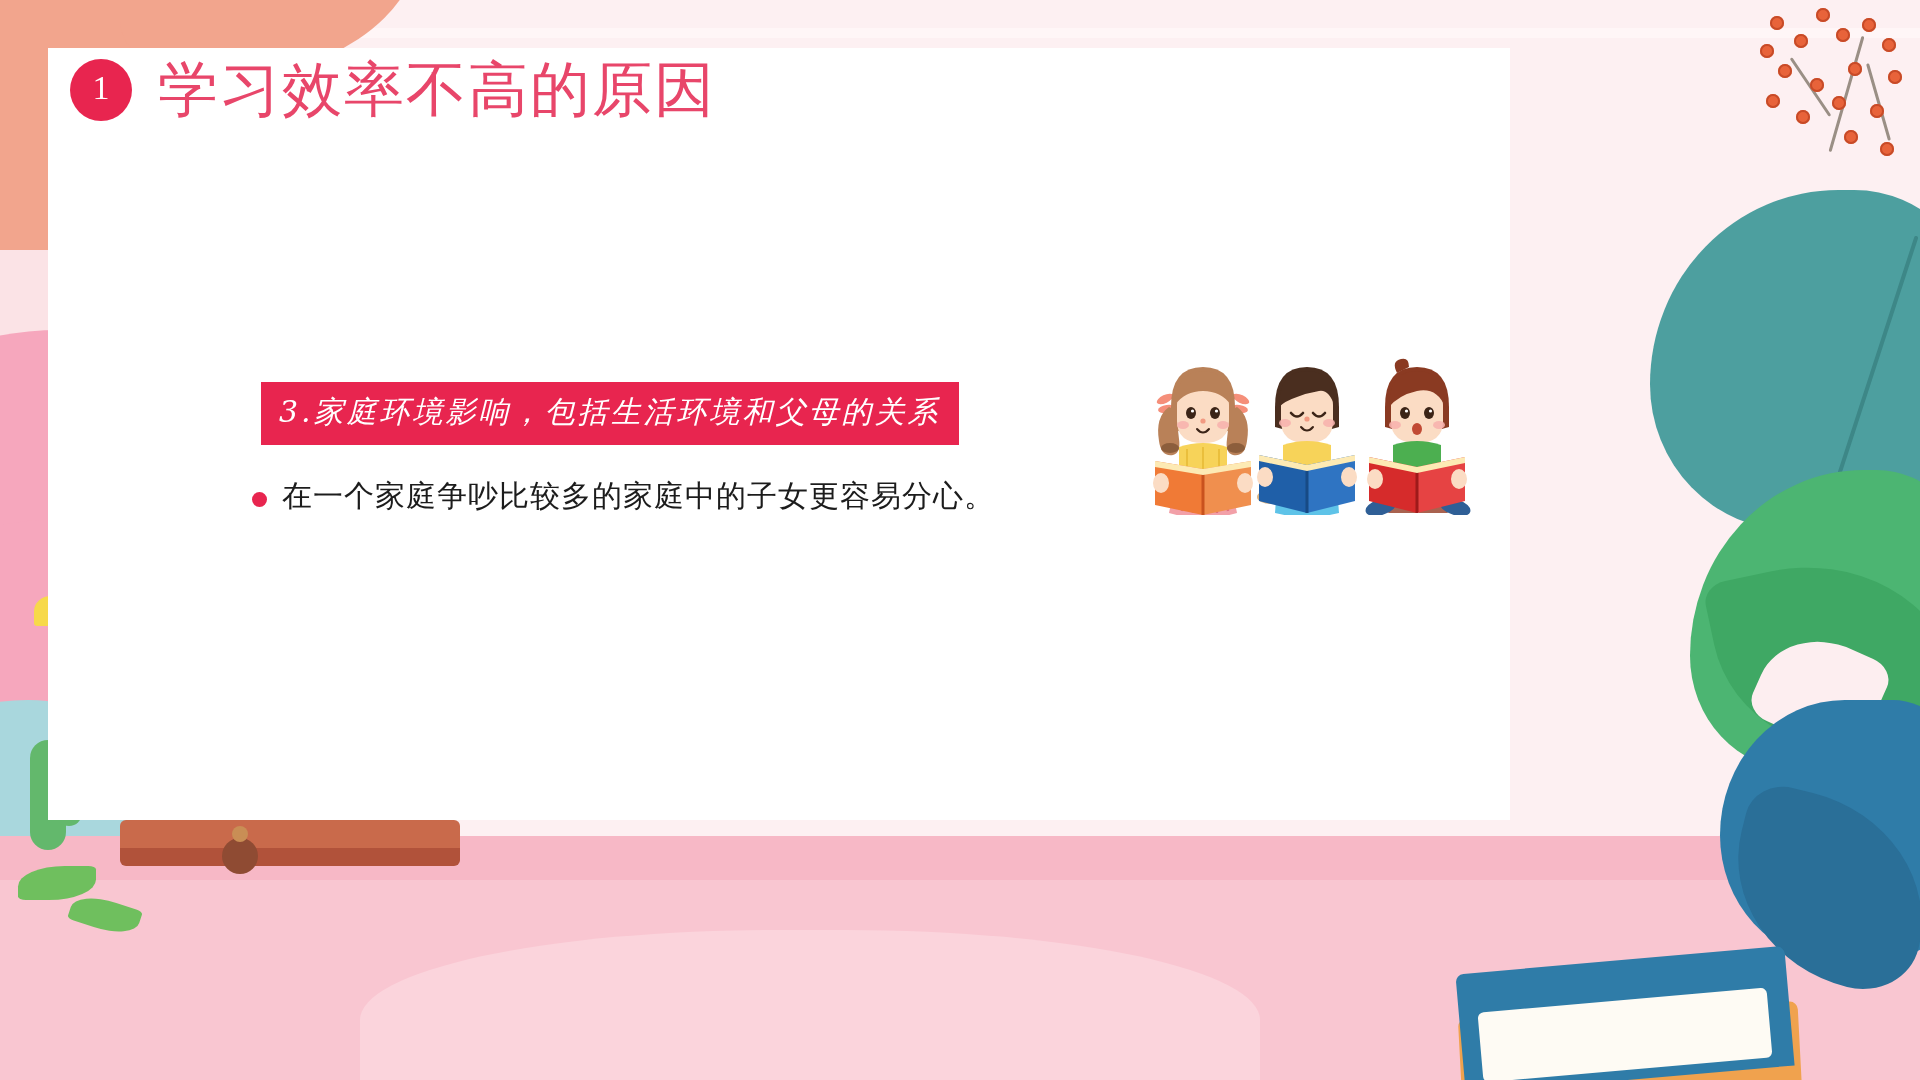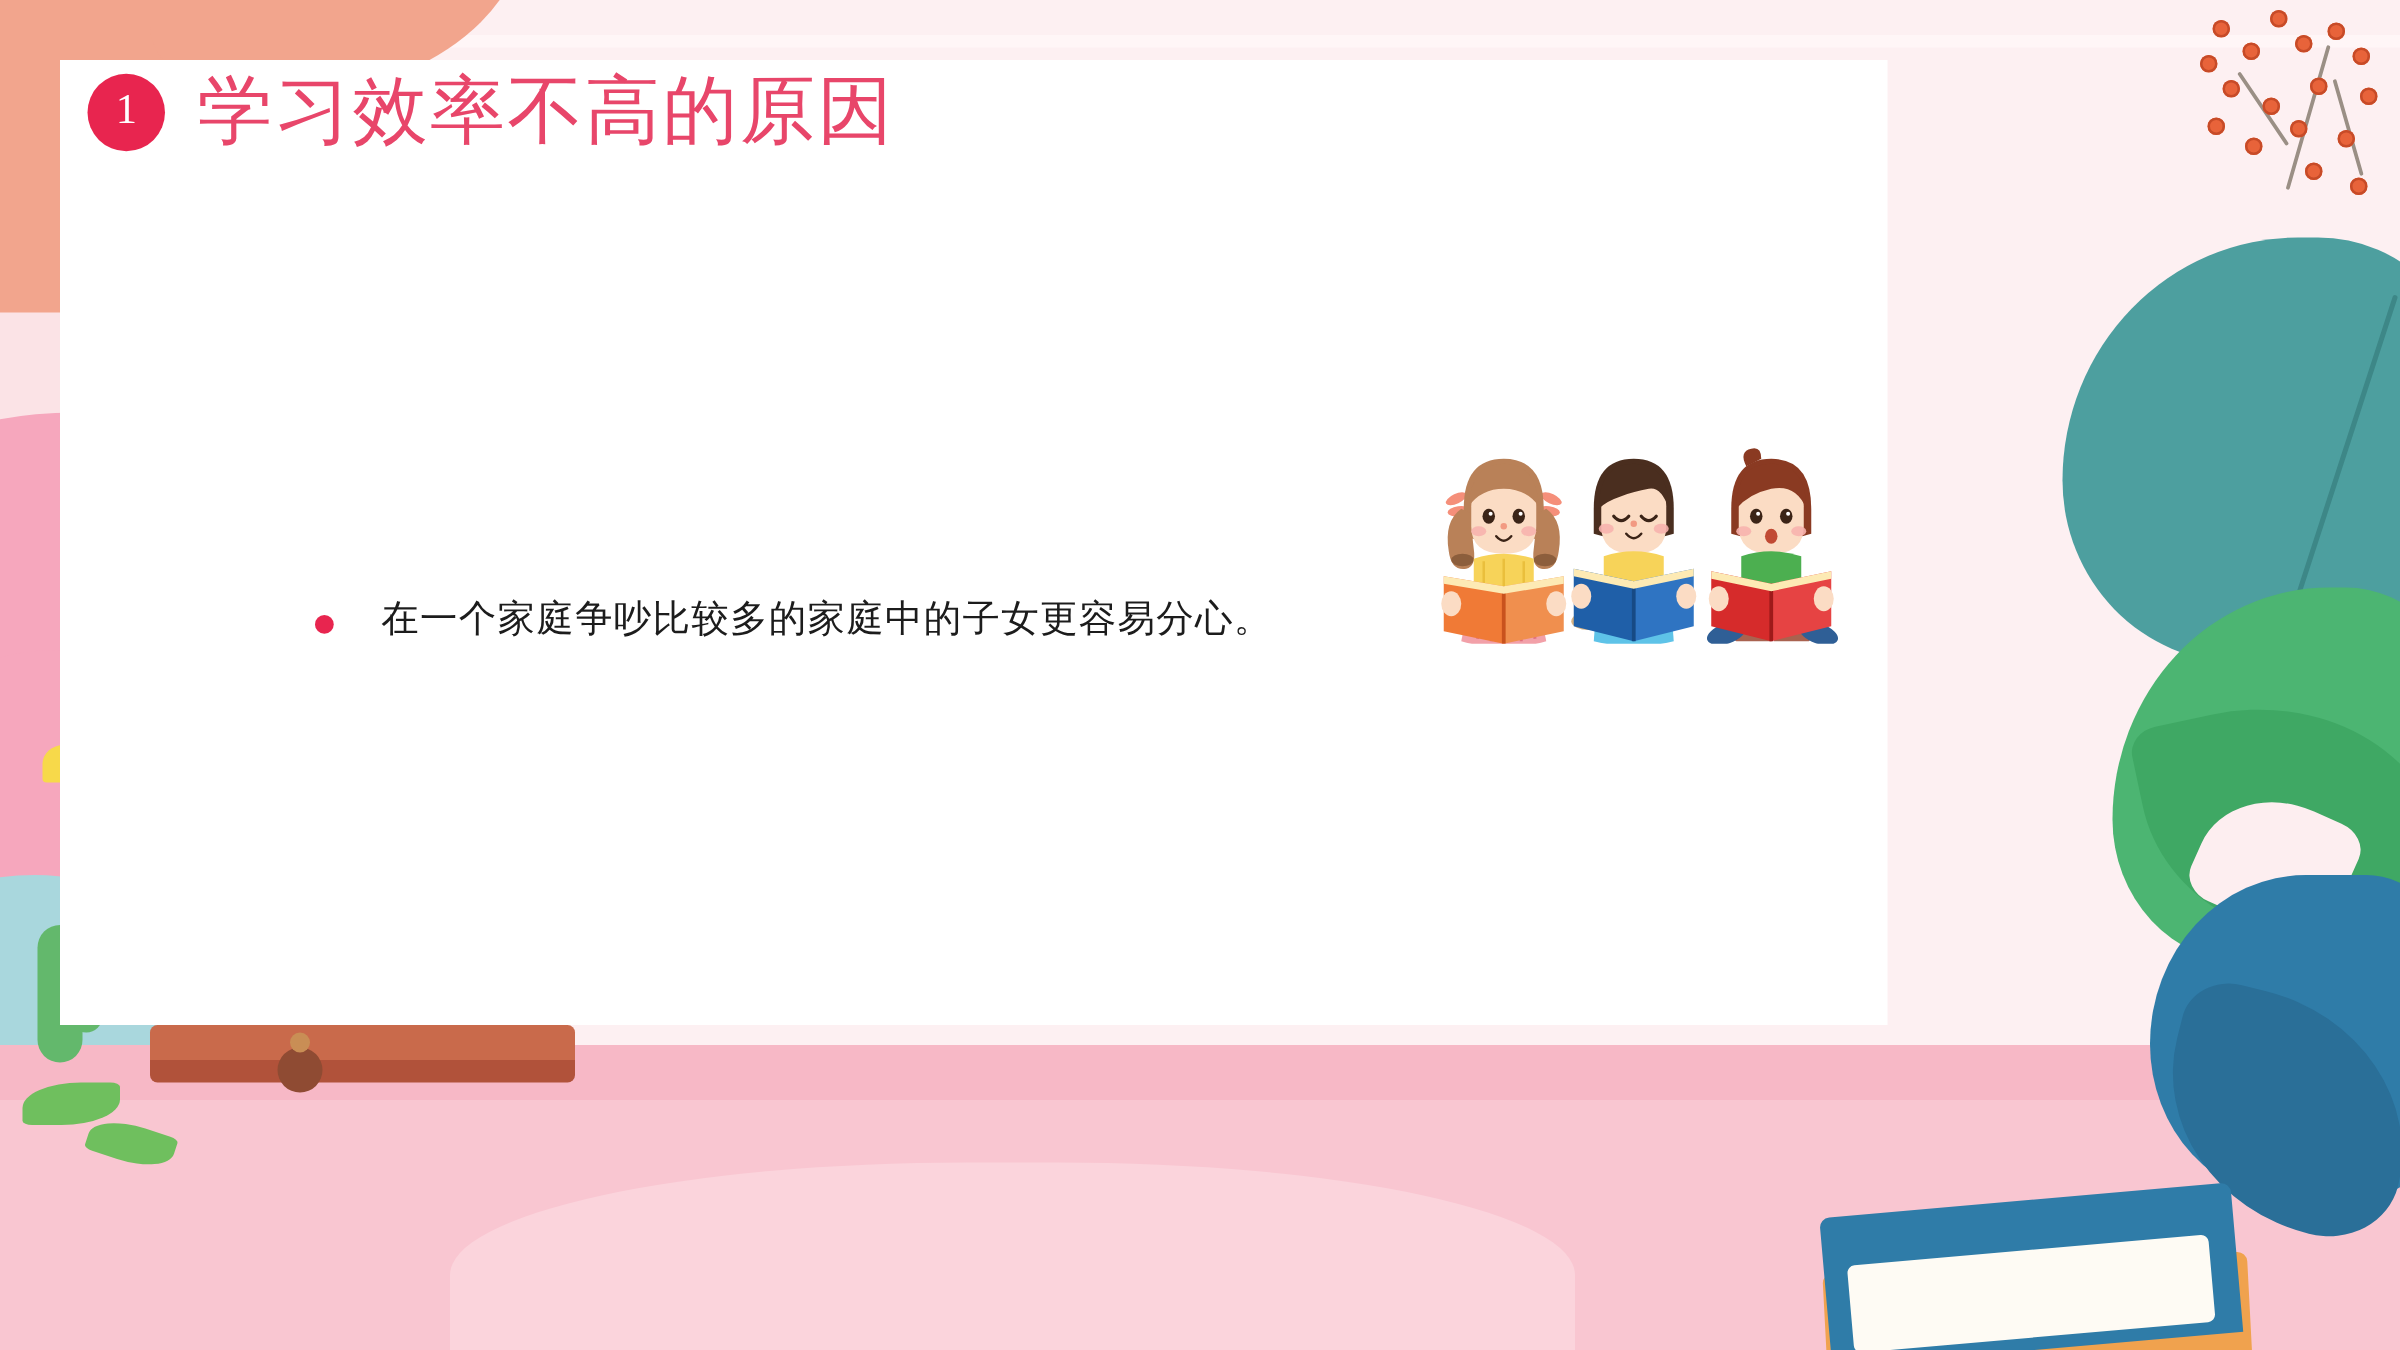--- a/index.html
+++ b/index.html
@@ -161,21 +161,21 @@
     position:absolute;left:261px;top:382px;
     background:#e8254f;color:#ffffff;
     padding:10px 18px 12px 18px;
     font-family:"DejaVu Serif","Liberation Serif",serif;
     font-size:30px;letter-spacing:3px;white-space:nowrap;
     font-style:italic;
   }
 
   
   .bullets{position:absolute;left:252px;top:476px;width:1180px;}
-  .bullet-row{display:flex;align-items:flex-start;gap:38px;margin-bottom:40px;}
+  .bullet-row{display:flex;align-items:flex-start;gap:15px;margin-bottom:40px;}
   .dot{
     flex:0 0 auto;width:15px;height:15px;border-radius:50%;
     background:#e8254f;margin-top:16px;
   }
   .bullet-text{
     color:#1c1c1c;font-size:30px;line-height:1.35;letter-spacing:1px;
     font-family:"Liberation Sans","DejaVu Sans",sans-serif;white-space:nowrap;
   }
 
   
@@ -249,20 +249,21 @@
     <div class="book-right-pages"></div>
   </div>
 
   <div class="card"></div>
 
   <div class="header">
     <div class="badge">1</div>
     <div class="title">学习效率不高的原因</div>
   </div>
 
+  <div class="banner">3.家庭环境影响，包括生活环境和父母的关系</div>
 
   <div class="bullets">
     <div class="bullet-row">
       <span class="dot"></span>
       <span class="bullet-text">在一个家庭争吵比较多的家庭中的子女更容易分心。</span>
     </div>
   </div>
 
   <div class="kids">
     <svg width="330" height="160" viewBox="0 0 330 160" xmlns="http://www.w3.org/2000/svg">

